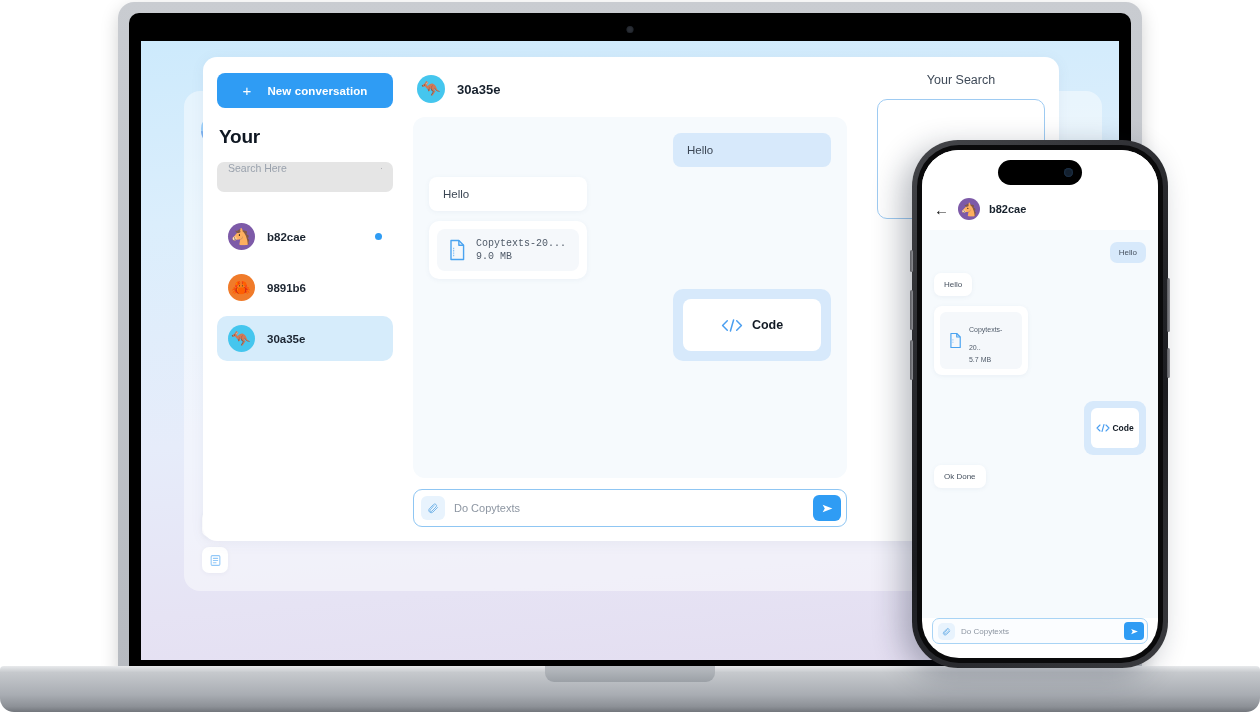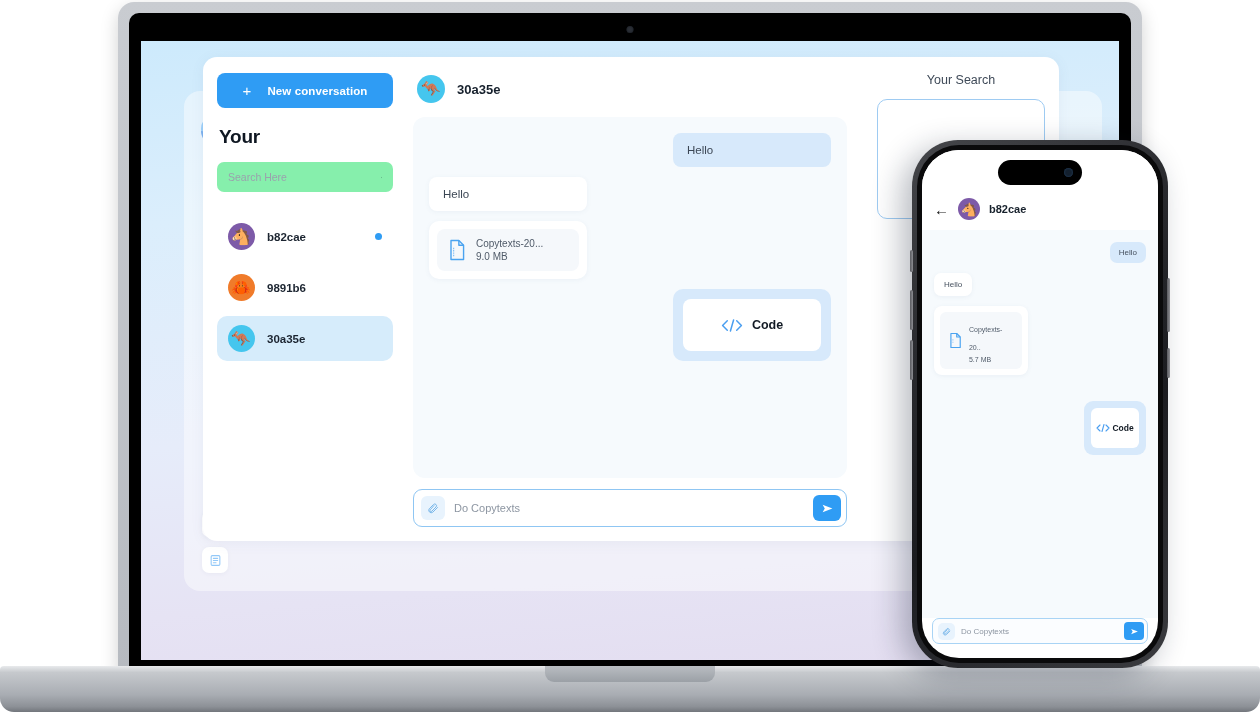--- a/index.html
+++ b/index.html
@@ -75,22 +75,22 @@
   .sidebar { width: 204px; flex: 0 0 204px; padding: 16px 14px; }
   .new-conv {
     height: 35px; background: #2f9cf4; border-radius: 8px; color: #fff;
     display: flex; align-items: center; justify-content: center; gap: 16px;
     font-size: 11.5px; font-weight: 600; letter-spacing: .1px;
     cursor: pointer;
   }
   .new-conv .plus { font-size: 15px; font-weight: 500; line-height: 1; }
   .chats-title { font-size: 19px; font-weight: 800; color: #0f1722; margin: 18px 2px 14px; letter-spacing:-.2px; }
   .search {
-    height: 30px; background: #86efac; border-radius: 7px;
-    display: flex; align-items: center; padding: 0 11px; gap: 18px;
+    height: 30px; background: #e5e5e5; border-radius: 7px;
+    display: flex; align-items: flex-start; padding: 0 11px; gap: 18px;
   }
   .search input {
     flex: 1; border: 0; outline: 0; background: transparent;
     font-family: inherit; font-size: 10.5px; color: #6b7480;
   }
   .search input::placeholder { color: #9aa2ad; }
   .chat-list { margin-top: 22px; display: flex; flex-direction: column; gap: 6px; }
   .chat-row {
     display: flex; align-items: center; gap: 12px;
     padding: 9px 11px; border-radius: 10px; cursor: pointer;
@@ -121,20 +121,21 @@
     padding: 11px 14px; font-size: 11.5px; width: 158px;
   }
   .bub-in {
     background: #ffffff; color: #3b4654; border-radius: 8px;
     padding: 11px 14px; font-size: 11.5px; width: 158px;
     box-shadow: 0 1px 5px rgba(90,110,150,.07);
   }
   .bub-file {
     background:#fff; border-radius: 10px; padding: 8px; width: 158px;
     box-shadow: 0 1px 5px rgba(90,110,150,.07);
+    font-family: Liberation Mono, monospace;
   }
   .file-chip {
     background: #f5f8fb; border-radius: 8px; padding: 9px 10px;
     display: flex; align-items: center; gap: 10px;
   }
   .file-meta { display:flex; flex-direction:column; gap:2px; min-width:0; }
   .file-name { font-size: 10px; color: #505b69; white-space: nowrap; overflow:hidden; }
   .file-size { font-size: 10px; color: #505b69; }
   .bub-code-wrap {
     background: #d7e9fb; border-radius: 10px; padding: 10px; width: 158px;
@@ -414,20 +415,23 @@
               <div class="p-code">
                 <svg width="14" height="10" viewBox="0 0 28 18" fill="none" stroke="#4a9ef0" stroke-width="2.2" stroke-linecap="round" stroke-linejoin="round">
                   <polyline points="8,3 2,9 8,15"></polyline>
                     <line x1="16" y1="2" x2="12" y2="16"></line>
                     <polyline points="20,3 26,9 20,15"></polyline>
                 </svg>
                 <span class="p-codelabel">Code</span>
               </div>
             </div>
           </div>
+          <div class="p-row">
+            <div class="p-in">Ok Done</div>
+          </div>
         </div>
 
         <div class="p-comp">
           <span class="p-clip">
             <svg width="9" height="9" viewBox="0 0 24 24" fill="none" stroke="#7ab8ea" stroke-width="2.4" stroke-linecap="round">
               <path d="M21 11l-9.5 9.5a5 5 0 0 1-7-7L13 5a3.5 3.5 0 0 1 5 5l-8.5 8.5a2 2 0 0 1-3-3L14 7"></path>
             </svg>
           </span>
           <input type="text" placeholder="Do Copytexts" style="">
           <span class="p-send">

